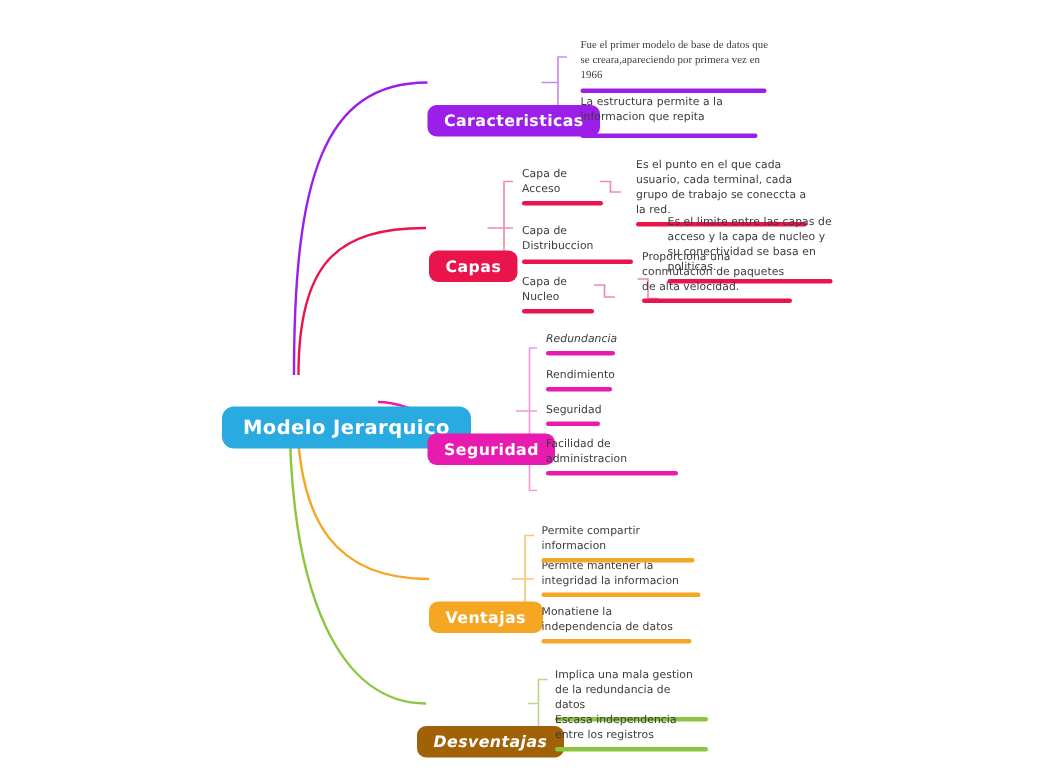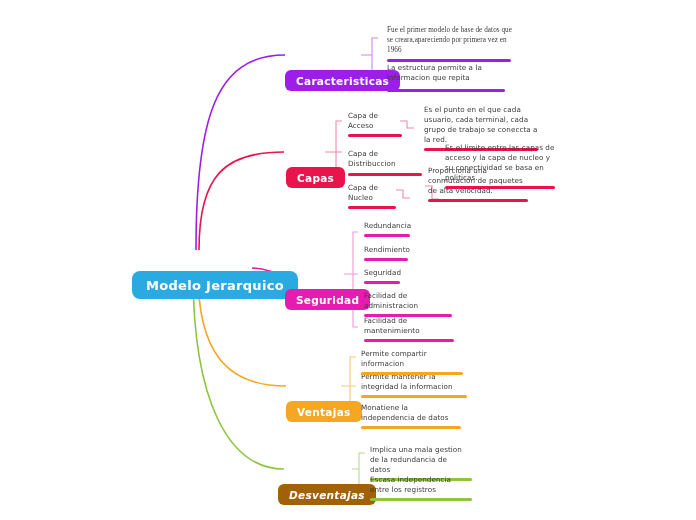--- a/index.html
+++ b/index.html
@@ -97,21 +97,21 @@
     <path d="M 425,186 L 432,186 L 432,199 L 439,199" fill="none" stroke="#F08BA6" stroke-width="1.1"></path>
     <path d="M 396,190 L 403,190 L 403,198 L 410,198" fill="none" stroke="#F08BA6" stroke-width="1.1"></path>
 
     <path d="M 344,274 L 353,274 M 358,232 L 353,232 L 353,327 L 358,327 M 353,274 L 358,274" fill="none" stroke="#F09AD6" stroke-width="1.1"></path>
 
     <path d="M 341,386 L 350,386 M 356,357 L 350,357 L 350,418 L 356,418 M 350,386 L 356,386" fill="none" stroke="#F7C77A" stroke-width="1.1"></path>
 
     <path d="M 352,469 L 359,469 M 365,453 L 359,453 L 359,486 L 365,486" fill="none" stroke="#B8D98A" stroke-width="1.1"></path>
   </svg>
 
-  <div class="node root-node" style="left:132px; top:246px;">
+  <div class="node root-node" style="left:148px; top:246px;">
     <span>Modelo Jerarquico</span>
   </div>
 
   <div class="node branch-node" style="left:285px; top:45px; background:#9B1FE8;">
     <span>Caracteristicas</span>
   </div>
   <div class="leaf" style="left:387px; top:26px; width:128px;font-family:Liberation Serif, serif;">
     <span class="txt">Fue el primer modelo de base de datos que se creara,apareciendo por primera vez en 1966</span>
     <span class="bar" style="background:#9B1FE8; width:124px; margin-top:3px;"></span>
   </div>
@@ -147,40 +147,36 @@
     <span class="bar" style="background:#E8144B; width:48px; margin-top:3px;"></span>
   </div>
   <div class="leaf" style="left:428px; top:166px; width:102px;">
     <span class="txt">Proporciona una conmutacion de paquetes de alta velocidad.</span>
     <span class="bar" style="background:#E8144B; width:100px; margin-top:3px;"></span>
   </div>
 
   <div class="node branch-node" style="left:285px; top:264px; background:#E81BB0;">
     <span>Seguridad</span>
   </div>
-  <div class="leaf" style="left:364px; top:221px; width:48px;">
+  <div class="leaf" style="left:364px; top:221px; width:48px;font-style:italic;">
     <span class="txt">Redundancia</span>
     <span class="bar" style="background:#E81BB0; width:46px; margin-top:3px;"></span>
   </div>
   <div class="leaf" style="left:364px; top:245px; width:46px;">
     <span class="txt">Rendimiento</span>
     <span class="bar" style="background:#E81BB0; width:44px; margin-top:3px;"></span>
   </div>
   <div class="leaf" style="left:364px; top:268px; width:38px;">
     <span class="txt">Seguridad</span>
     <span class="bar" style="background:#E81BB0; width:36px; margin-top:3px;"></span>
   </div>
   <div class="leaf" style="left:364px; top:291px; width:90px;">
     <span class="txt">Facilidad de administracion</span>
     <span class="bar" style="background:#E81BB0; width:88px; margin-top:3px;"></span>
   </div>
-  <div class="leaf" style="left:364px; top:316px; width:92px;">
-    <span class="txt">Facilidad de mantenimiento</span>
-    <span class="bar" style="background:#E81BB0; width:90px; margin-top:3px;"></span>
-  </div>
 
   <div class="node branch-node" style="left:286px; top:376px; background:#F5A623;">
     <span>Ventajas</span>
   </div>
   <div class="leaf" style="left:361px; top:372px; width:94px;">
     <span class="txt">Permite mantener la integridad la informacion</span>
     <span class="bar" style="background:#F5A623; width:106px; margin-top:3px;"></span>
   </div>
   <div class="leaf" style="left:361px; top:349px; width:94px;">
     <span class="txt">Permite compartir informacion</span>

